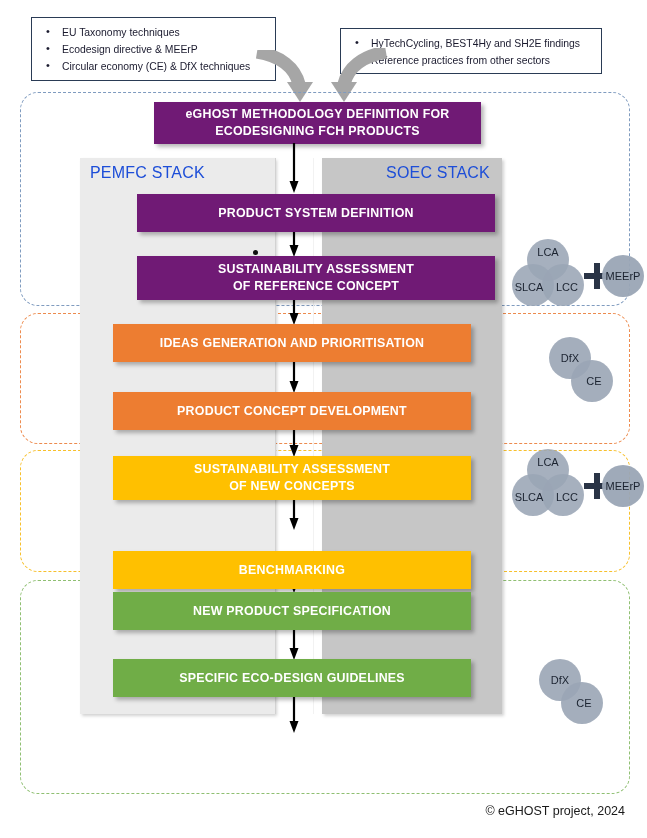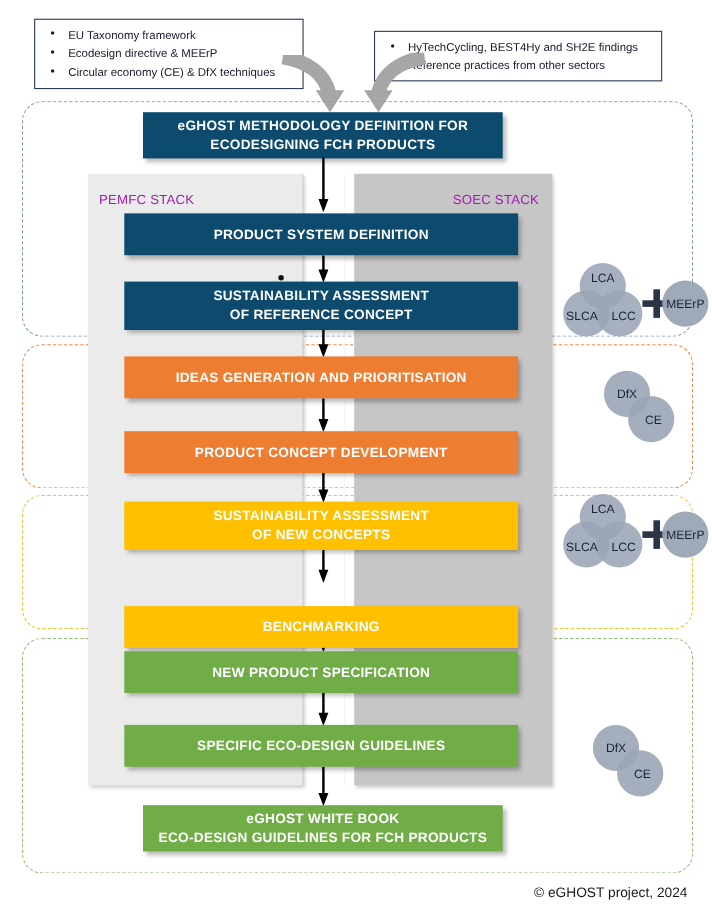--- a/index.html
+++ b/index.html
@@ -60,43 +60,43 @@
   }
   #stack-pemfc{
     left:80px;top:158px;width:195px;height:556px;
     background:#ebebeb;
   }
   #stack-soec{
     left:322px;top:158px;width:180px;height:556px;
     background:#c6c6c6;
   }
   .stack-label{
-    position:absolute;top:16px;
-    font-size:12px;color:#a21caf;
+    position:absolute;top:6px;
+    font-size:16px;color:#1d4ed8;
     letter-spacing:.2px;
   }
   #label-pemfc{left:10px;}
   #label-soec{right:12px;}
 
   
   .pbox{
     position:absolute;
     left:113px;width:358px;
     box-sizing:border-box;
     display:flex;align-items:center;justify-content:center;
     text-align:center;
     color:#ffffff;
     font-size:12.4px;
     font-weight:bold;
     letter-spacing:.25px;
     line-height:17px;
     box-shadow:3px 3px 4px rgba(0,0,0,0.28);
   }
   .pbox span{display:block;padding:0 6px;}
-  .blue{background:#0c4a6e;}
+  .blue{background:#701a75;margin-left:24px;}
   .orange{background:#ed7d31;}
   .yellow{background:#ffc000;}
   .green{background:#70ad47;text-align:center;}
 
   #box-title{left:130px;top:102px;width:327px;height:42px;}
   #box-psd   {top:194px;height:38px;justify-content:center;}
   #box-sarp  {top:256px;height:44px;}
   #box-igp   {top:324px;height:38px;}
   #box-pcd   {top:392px;height:38px;}
   #box-sanc  {top:456px;height:44px;}
@@ -141,21 +141,21 @@
     white-space:nowrap;
   }
 </style>
 </head>
 <body>
 
 <div id="stage">
 
   <div class="note" id="note-left">
     <ul>
-      <li>EU Taxonomy framework</li>
+      <li>EU Taxonomy techniques</li>
       <li>Ecodesign directive &amp; MEErP</li>
       <li>Circular economy  (CE) &amp; DfX techniques</li>
     </ul>
   </div>
 
   <div class="note" id="note-right">
     <ul>
       <li>HyTechCycling, BEST4Hy and SH2E findings</li>
       <li>Reference practices from other sectors</li>
     </ul>
@@ -270,26 +270,20 @@
     <span>
       <span>NEW PRODUCT SPECIFICATION</span>
     </span>
   </div>
   <div class="pbox green" id="box-sedg">
     <span>
       <span>SPECIFIC ECO-DESIGN GUIDELINES</span>
     </span>
   </div>
 
-  <div class="pbox green" id="box-white">
-    <span>
-      <span>eGHOST WHITE BOOK</span>
-      <span>ECO-DESIGN GUIDELINES FOR FCH PRODUCTS</span>
-    </span>
-  </div>
 
   <div class="indgroup" id="ind-lca-1">
     <svg viewBox="0 0 140 72" width="140" height="72">
       <circle cx="43" cy="22" r="21" fill="#9aa5b5" fill-opacity="0.88"></circle>
       <circle cx="28" cy="47" r="21" fill="#9aa5b5" fill-opacity="0.88"></circle>
       <circle cx="58" cy="47" r="21" fill="#9aa5b5" fill-opacity="0.88"></circle>
       <text x="43" y="18" font-size="11" text-anchor="middle">LCA</text>
       <text x="24" y="53" font-size="11" text-anchor="middle">SLCA</text>
       <text x="62" y="53" font-size="11" text-anchor="middle">LCC</text>
       <rect x="79" y="35" width="26" height="6" fill="#2a3446"></rect>

